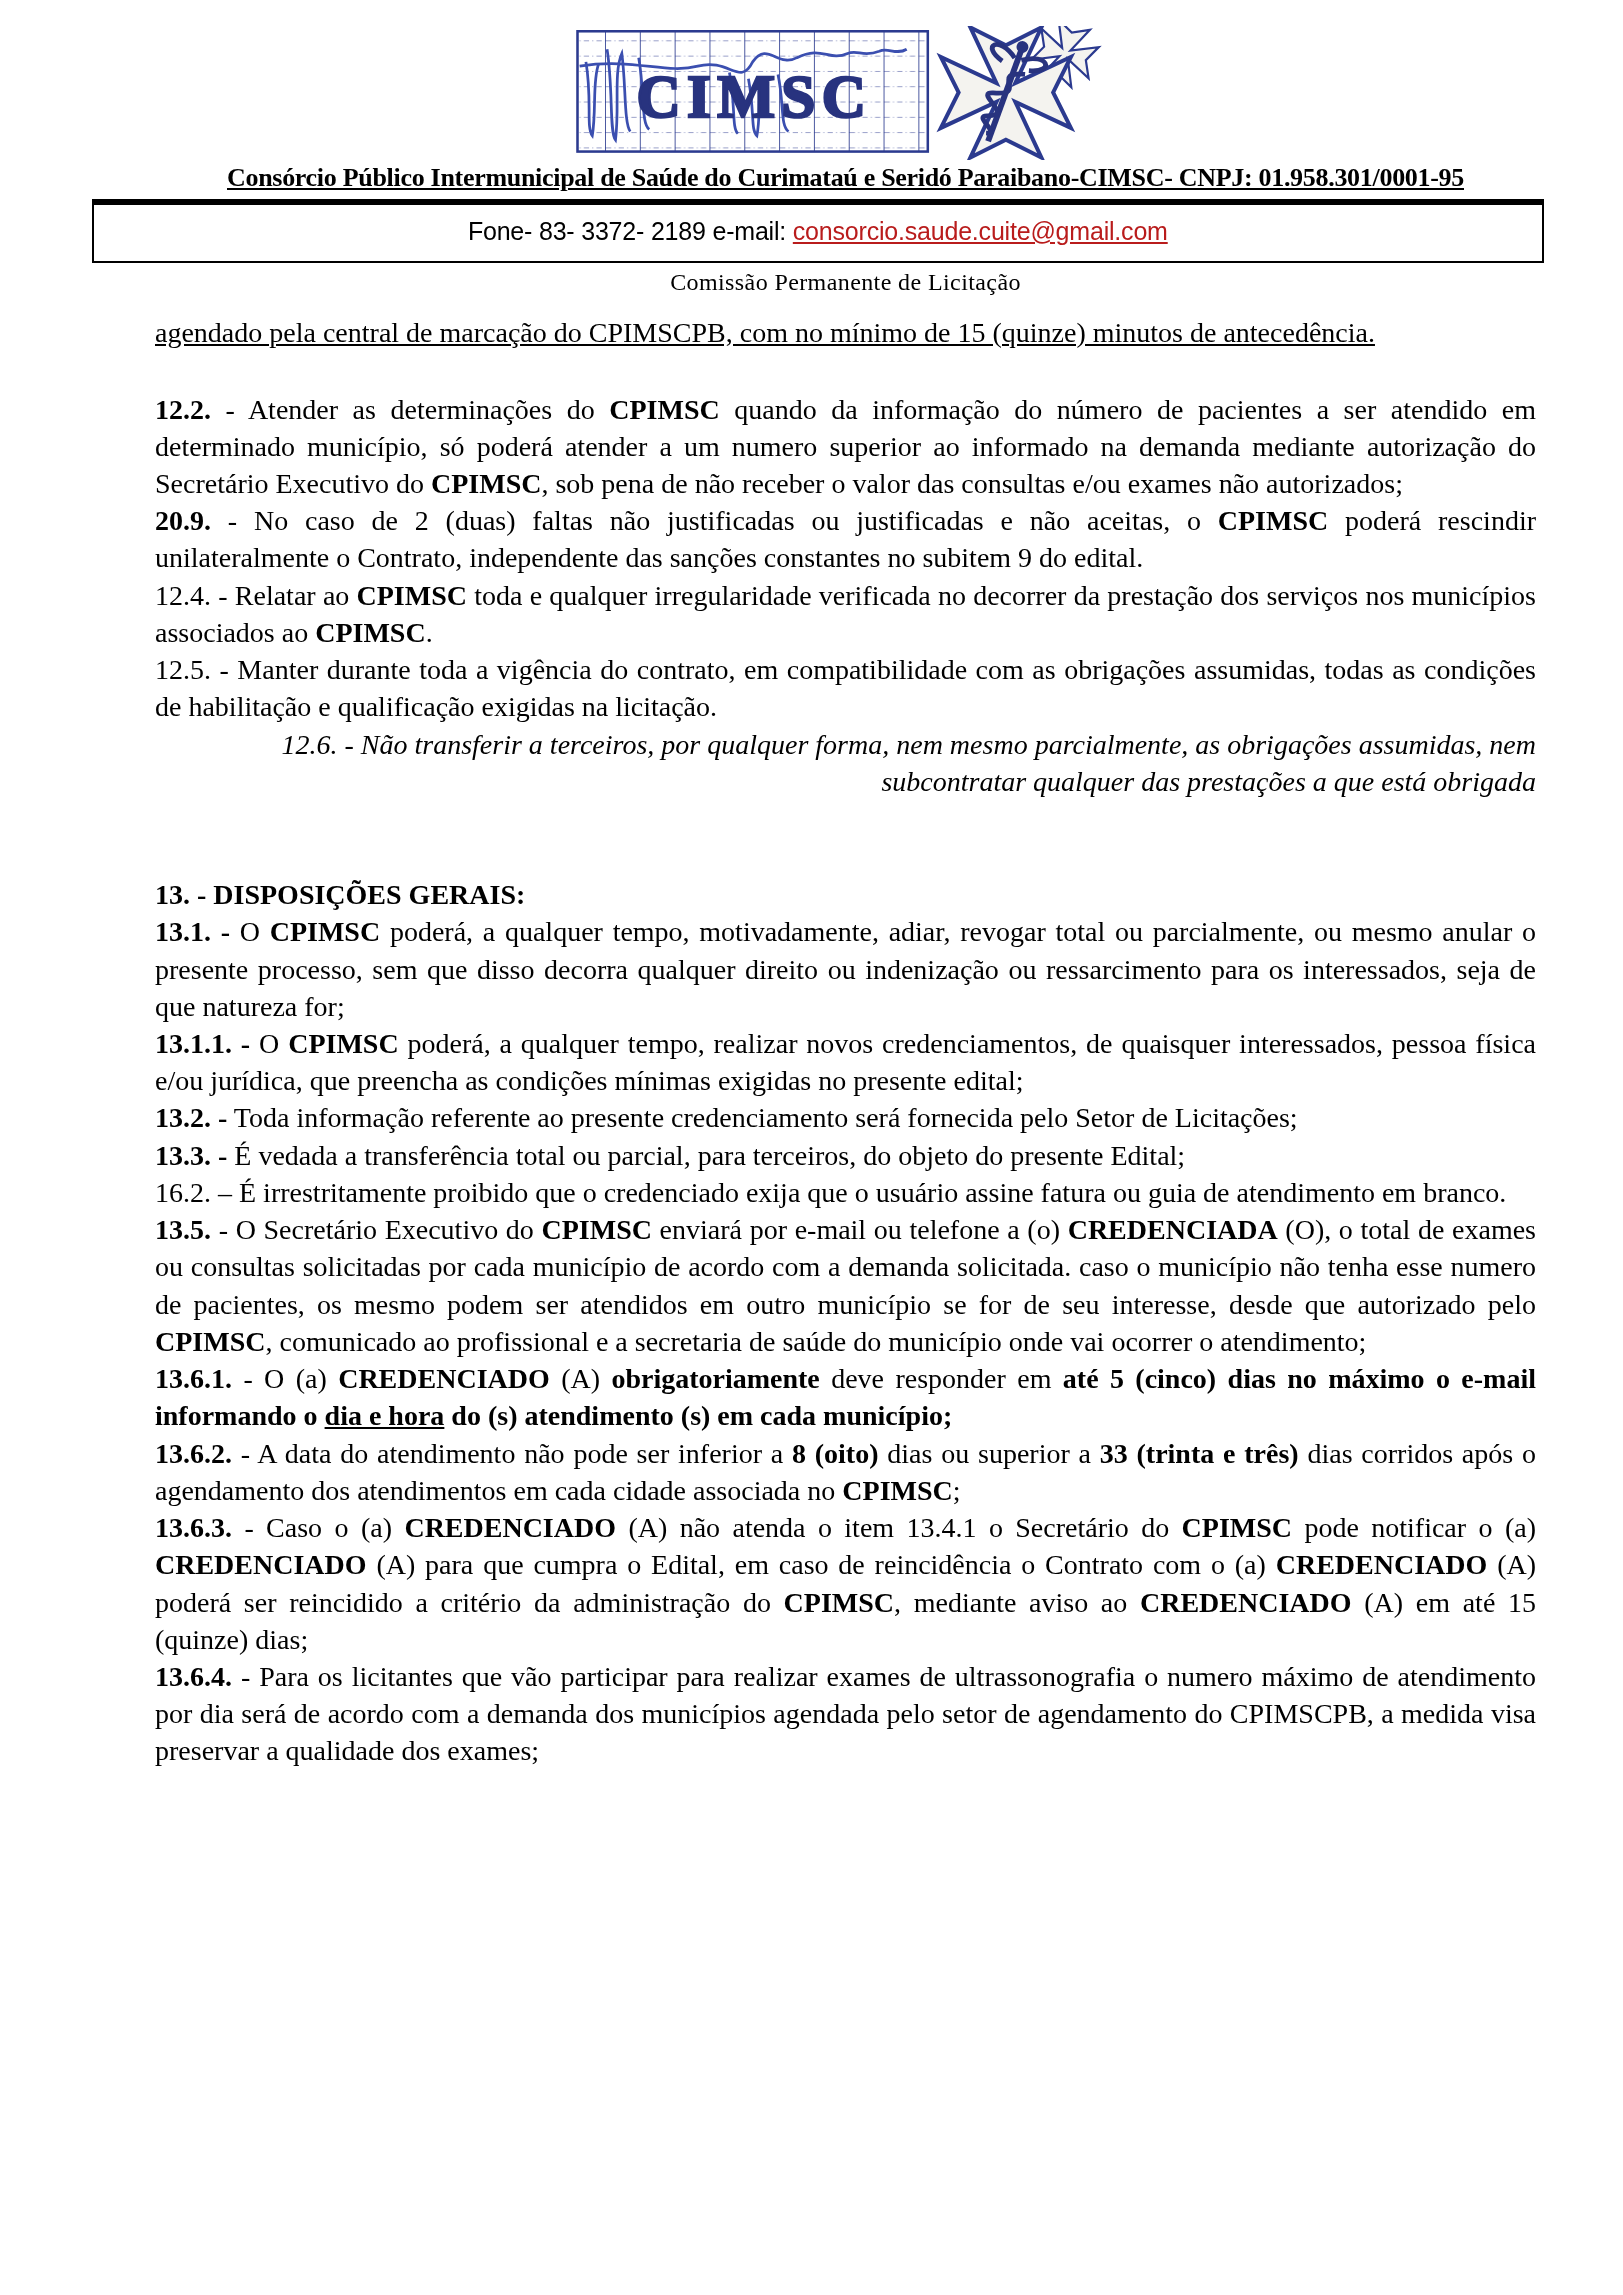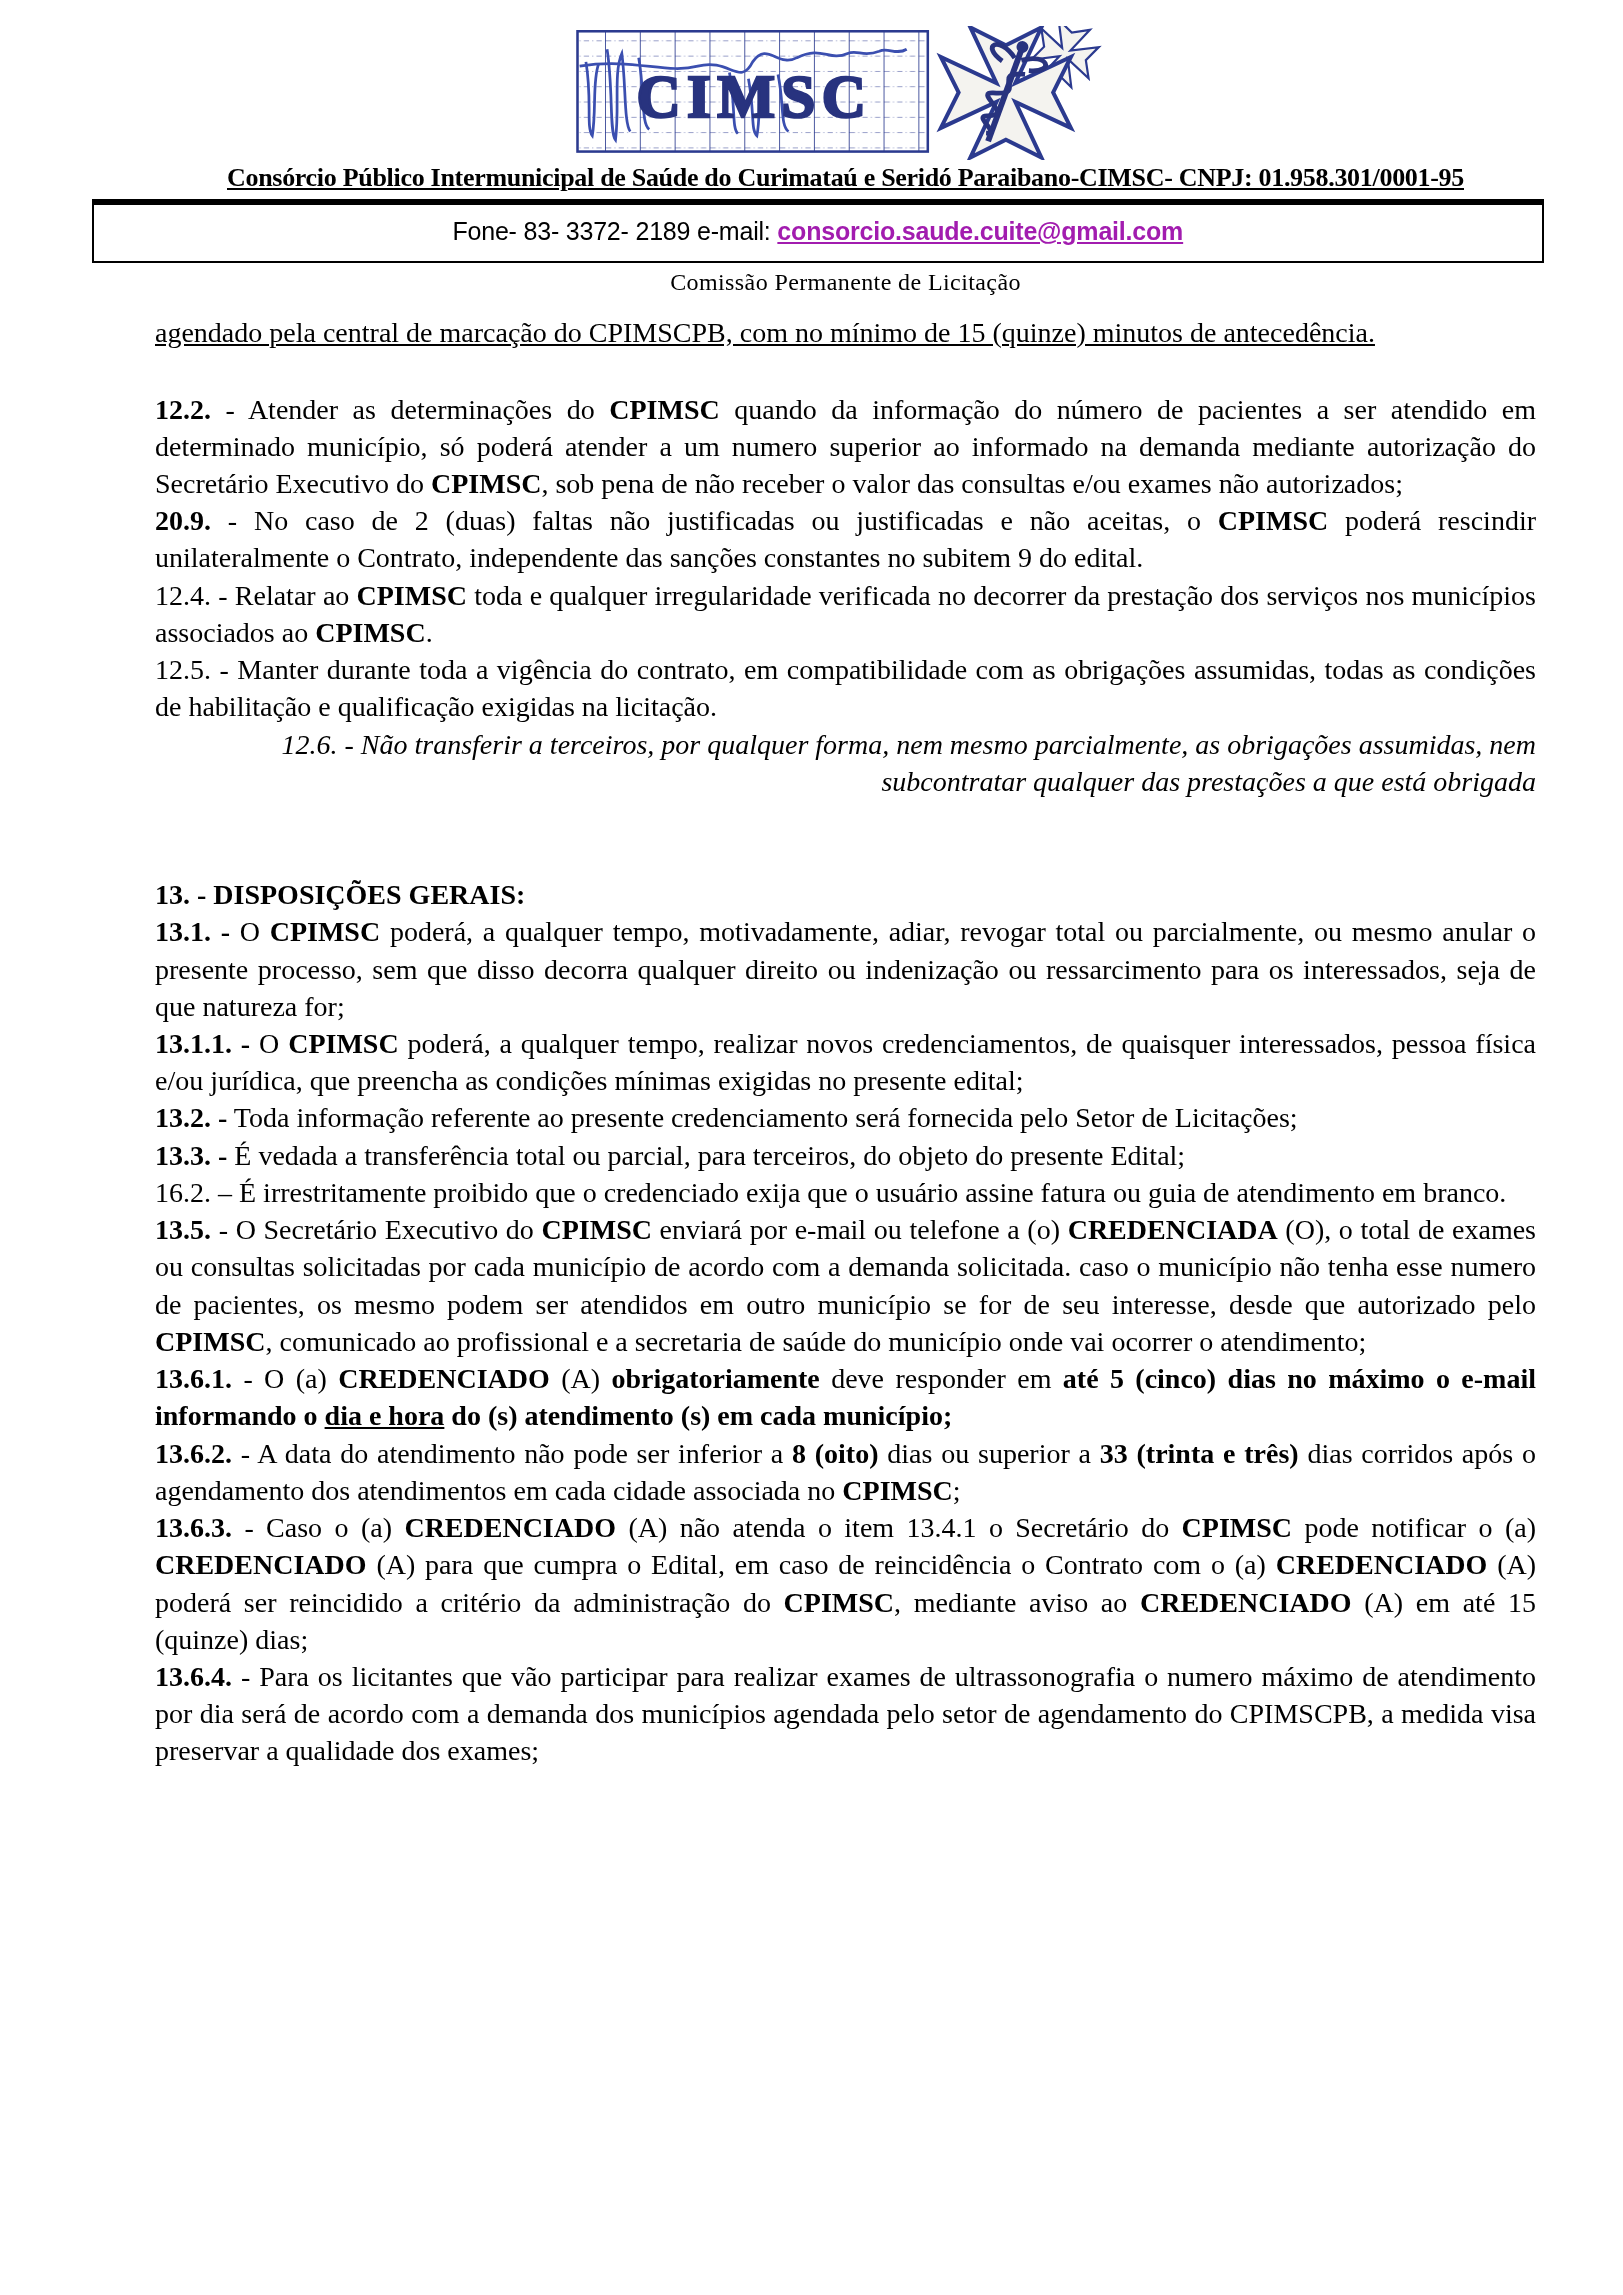--- a/index.html
+++ b/index.html
@@ -31,21 +31,21 @@
     border: 2.3px solid #000;
     border-top: 6px solid #000;
     margin: 6px -7.6px 0 -63px;
     padding: 9px 7.6px 12px 7.6px;
     text-align: center;
     font-family: "Liberation Sans", "DejaVu Sans", sans-serif;
     font-size: 25px;
     letter-spacing: -0.2px;
   }
   .addr-line { line-height: 1.38; }
-  .email-link { color: #a21caf; text-decoration: underline; cursor: pointer; font-weight: bold; }
+  .email-link { color: #b91c1c; text-decoration: underline; cursor: pointer; }
   .committee {
     text-align: center;
     font-size: 24px;
     letter-spacing: 0.4px;
     margin: 6px 0 9px 0;
   }
   
   .para {
     font-size: 28px;
     line-height: 1.33;

